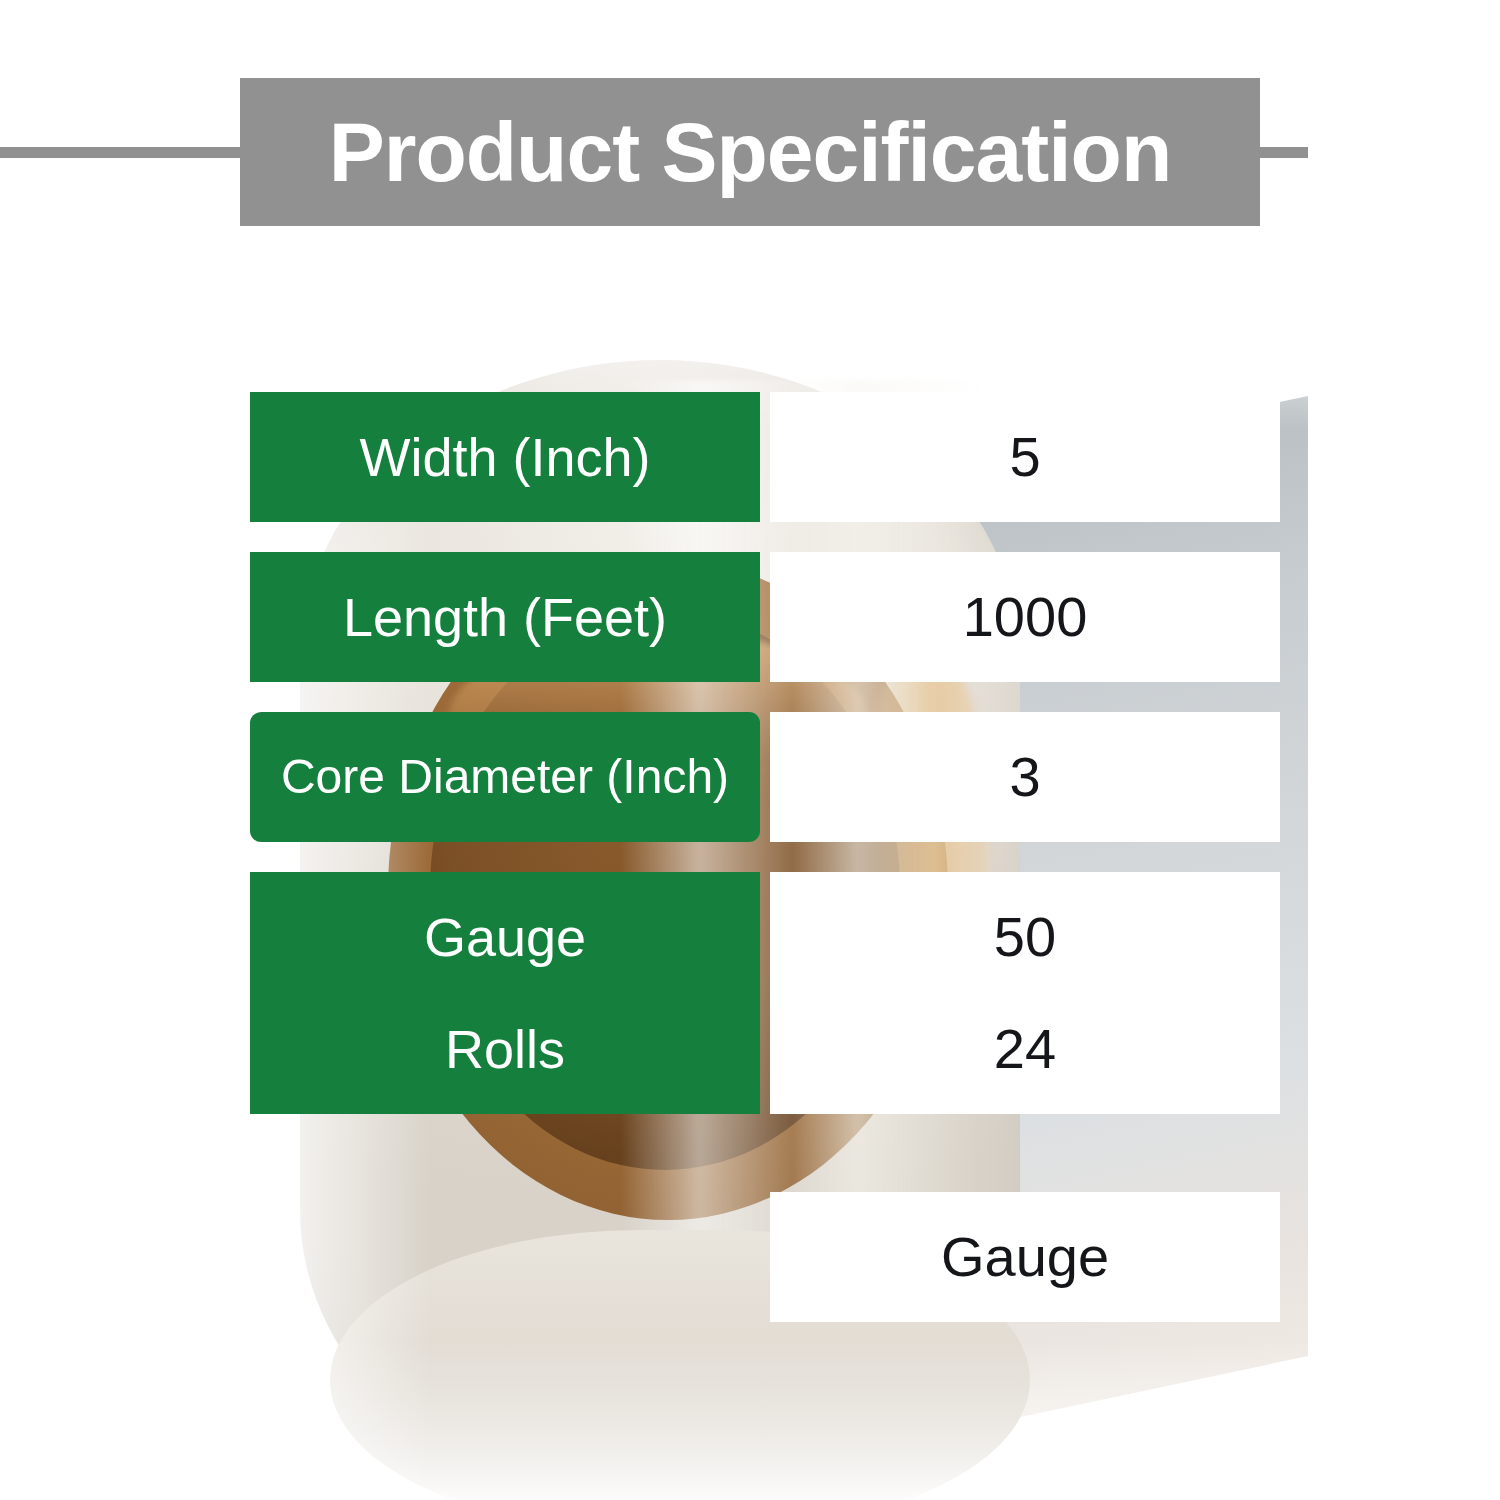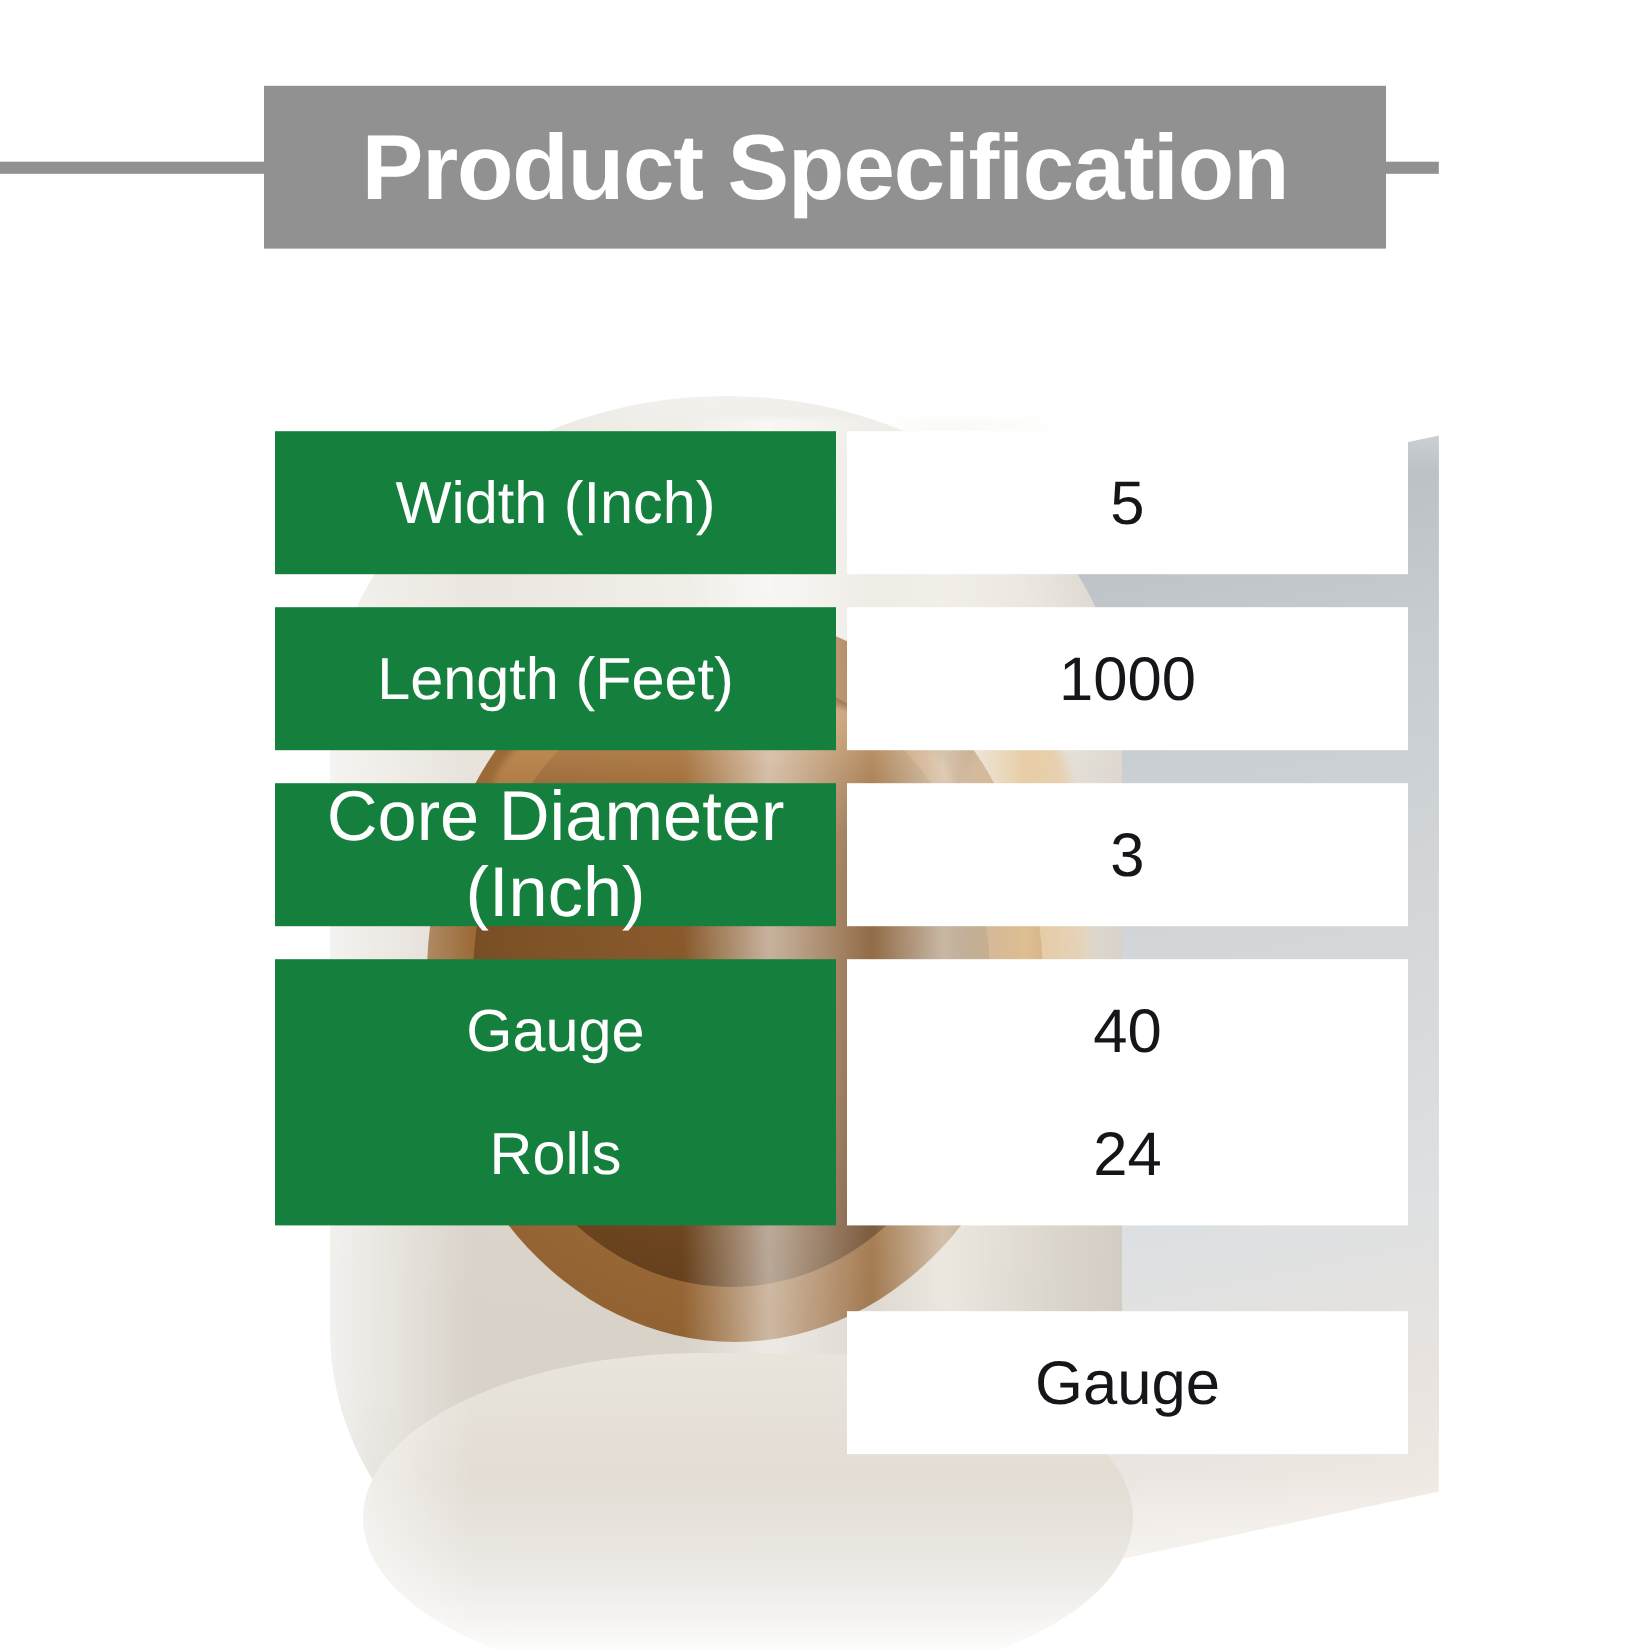--- a/index.html
+++ b/index.html
@@ -237,21 +237,22 @@
     font-family: "Liberation Sans", sans-serif;
     font-size: 54px;
     font-weight: 300;
     line-height: 1.08;
     padding: 0 8px;
     box-sizing: border-box;
     margin-left: 32px;
   }
 
   .spec-label.two-line {
-    font-size: 64px;
+    font-size: 48px;
+    border-radius: 11px;
   }
 
   .spec-value {
     position: absolute;
     left: 770px;
     top: 0;
     width: 510px;
     height: 130px;
     background: #ffffff;
     color: #15161a;
@@ -302,21 +303,21 @@
       <div class="spec-value">1000</div>
     </div>
 
     <div class="spec-row" style="top:712px">
       <div class="spec-label two-line">Core Diameter (Inch)</div>
       <div class="spec-value">3</div>
     </div>
 
     <div class="spec-row" style="top:872px">
       <div class="spec-label">Gauge</div>
-      <div class="spec-value">40</div>
+      <div class="spec-value">50</div>
     </div>
 
     <div class="spec-row" style="top:984px">
       <div class="spec-label">Rolls</div>
       <div class="spec-value">24</div>
     </div>
 
     <div class="spec-row" style="top:1192px">
       <div class="spec-value">Gauge</div>
     </div>

